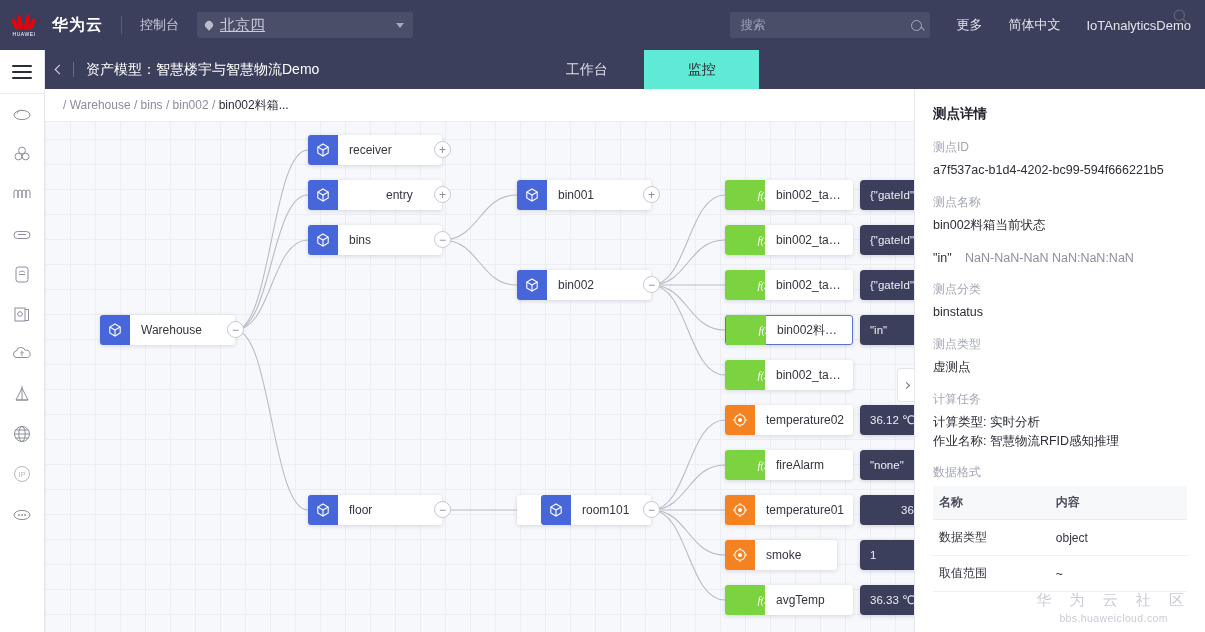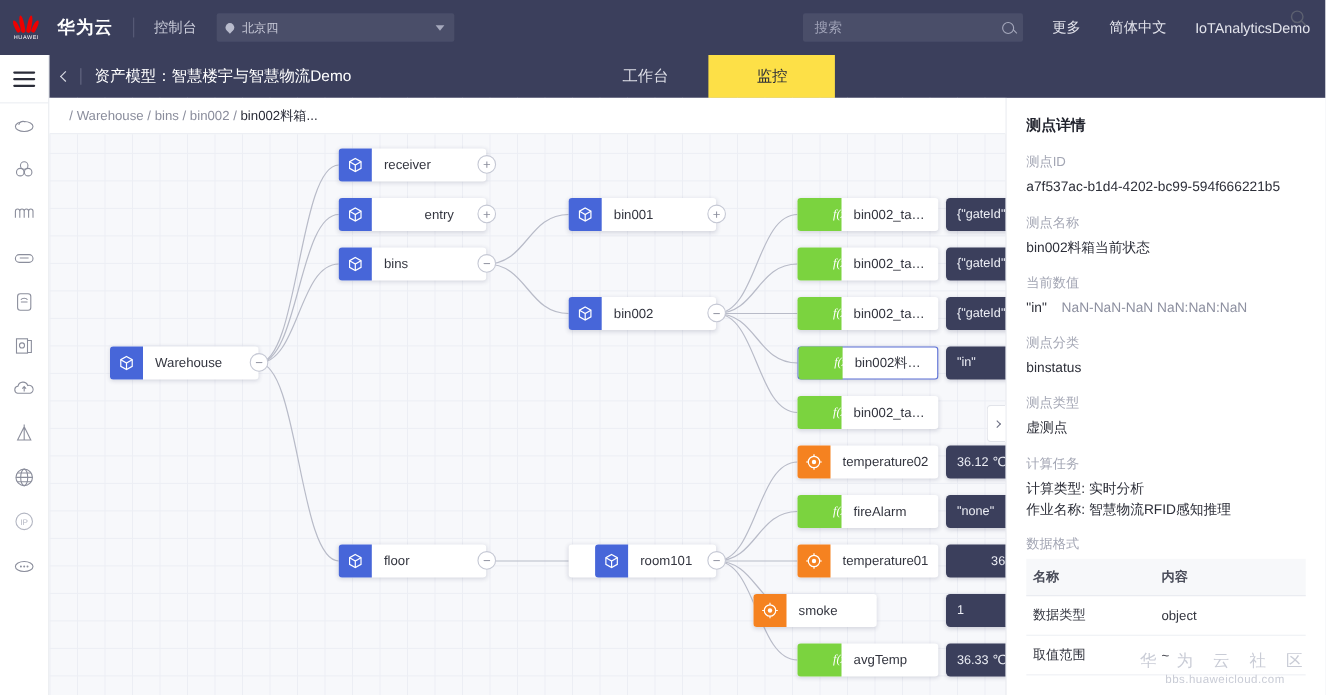--- a/index.html
+++ b/index.html
@@ -23,21 +23,21 @@
   .hw-fan i:nth-child(2){ left:7px;  height:16px; transform:rotate(-11deg); }
   .hw-fan i:nth-child(3){ left:14px; height:16px; transform:rotate(11deg); }
   .hw-fan i:nth-child(4){ left:19px; height:12px; transform:rotate(26deg); }
   .hw-word{ color:#fff; font-size:5px; letter-spacing:.5px; margin-top:1px; }
   #brand-name{ color:#fff; font-size:16px; font-weight:bold; margin-left:4px; letter-spacing:1px;}
   .hdr-sep{ width:1px; height:18px; background:#595d78; margin:0 18px; }
   #console-link{ color:#c9cbd9; font-size:13px; cursor:pointer; }
   #region-select{
     margin-left:18px; width:216px; height:26px; background:#4a4e69;
     border-radius:2px; display:flex; align-items:center; padding:0 8px;
-    color:#c9cbd9; font-size:11px; cursor:pointer; position:relative;
+    color:#c9cbd9; font-size:15px; cursor:pointer; position:relative;text-decoration:underline;
   }
   #region-select .caret{ position:absolute; right:9px; border-left:4px solid transparent;
     border-right:4px solid transparent; border-top:5px solid #a6a9bd;}
   .pin{ width:8px;height:8px;border-radius:50% 50% 50% 0; background:#b9bccd;
     transform:rotate(-45deg); margin-right:7px;}
   #header-right{ margin-left:auto; display:flex; align-items:center; padding-right:14px; }
   #search-box{ width:200px; height:26px; background:#4a4e69; border-radius:2px;
     display:flex; align-items:center; padding:0 8px; position:relative; }
   #search-input{ background:transparent; border:0; outline:none; color:#dfe1ea;
     font-size:12.5px; width:100%; font-family:inherit; }
@@ -68,21 +68,21 @@
   }
   #back-chevron{ width:28px; height:39px; display:flex; align-items:center; justify-content:center;
     cursor:pointer; }
   #back-chevron i{ width:7px;height:7px;border-left:1.6px solid #dcdde6;
     border-bottom:1.6px solid #dcdde6; transform:rotate(45deg); display:block;}
   .vbar{ width:1px; height:15px; background:#666a84; }
   #model-title{ color:#fff; font-size:14px; margin-left:12px; white-space:nowrap;}
   #tabs{ margin-left:210px; display:flex; height:39px; align-items:stretch;}
   .tab{ width:115px; display:flex; align-items:center; justify-content:center;
     font-size:14px; color:#dcdde6; cursor:pointer;}
-  .tab.active{ background:#fde047; color:#2a2c38; }
+  .tab.active{ background:#5eead4; color:#2a2c38; }
 
   
   #graph-canvas{
     position:absolute; left:45px; top:89px; width:869px; height:543px;
     background:#f7f8fb;
     background-image:linear-gradient(#eceef4 1px, transparent 1px),
                      linear-gradient(90deg,#eceef4 1px, transparent 1px);
     background-size:25px 25px;
     overflow:hidden;
   }
@@ -431,21 +431,21 @@
       <div class="node" style="left: 680px; top: 406px; width: 128px;">
         <span class="badge sensor">
           <svg width="16" height="16" viewBox="0 0 16 16">
             <circle cx="8" cy="8" r="5.2" fill="none" stroke="#fff" stroke-width="1.1"></circle>
             <circle cx="8" cy="8" r="2" fill="#fff"></circle>
             <path d="M8 .9v1.8M8 13.3v1.8M.9 8h1.8M13.3 8h1.8" stroke="#fff" stroke-width="1.1"></path>
           </svg>
         </span>
         <span class="nlabel">temperature01</span>
       </div>
-      <div class="node" style="left: 640px; top: 451px; width: 112px;">
+      <div class="node" style="left: 680px; top: 451px; width: 112px;">
         <span class="badge sensor">
           <svg width="16" height="16" viewBox="0 0 16 16">
             <circle cx="8" cy="8" r="5.2" fill="none" stroke="#fff" stroke-width="1.1"></circle>
             <circle cx="8" cy="8" r="2" fill="#fff"></circle>
             <path d="M8 .9v1.8M8 13.3v1.8M.9 8h1.8M13.3 8h1.8" stroke="#fff" stroke-width="1.1"></path>
           </svg>
         </span>
         <span class="nlabel">smoke</span>
       </div>
       <div class="node" style="left: 680px; top: 496px; width: 128px;">
@@ -487,21 +487,20 @@
 
   <div class="fld">
     <div class="k">测点ID</div>
     <div class="v">a7f537ac-b1d4-4202-bc99-594f666221b5</div>
   </div>
   <div class="fld">
     <div class="k">测点名称</div>
     <div class="v">bin002料箱当前状态</div>
   </div>
   <div class="fld">
-    <div class="k">当前数值</div>
     <div class="v">
       <span>"in"</span>
       <span class="dim">NaN-NaN-NaN NaN:NaN:NaN</span>
     </div>
   </div>
   <div class="fld">
     <div class="k">测点分类</div>
     <div class="v">binstatus</div>
   </div>
   <div class="fld">

